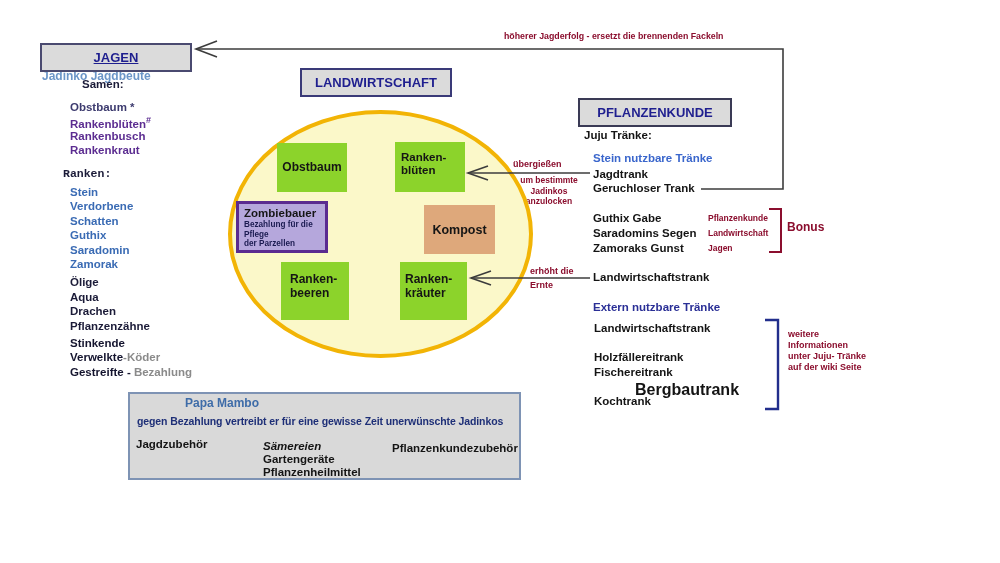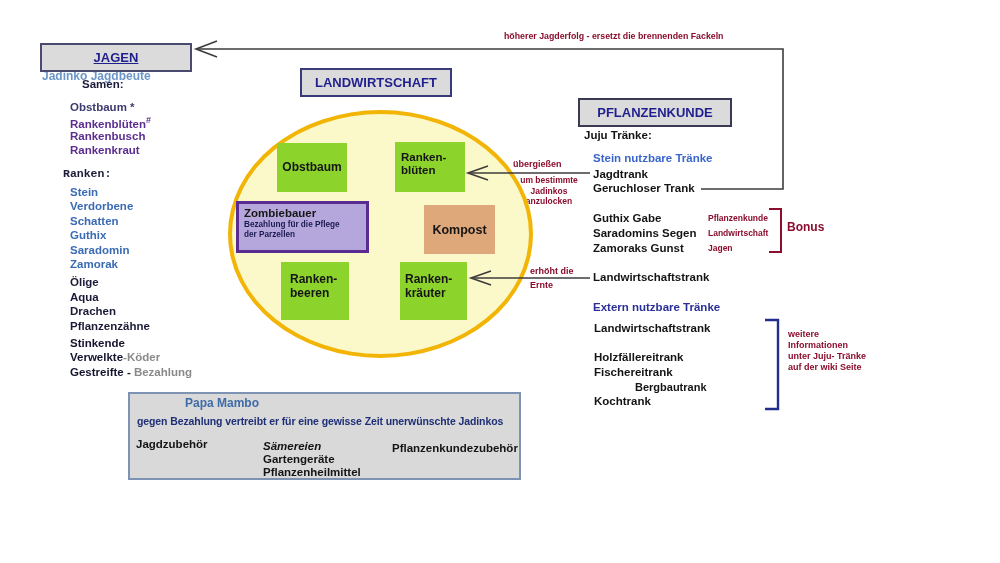--- a/index.html
+++ b/index.html
@@ -24,21 +24,21 @@
   .plot{
     position:absolute;z-index:3;background:#8cd32b;color:#151515;
     font-weight:bold;font-size:11.5px;line-height:13px;
   }
   .plot.center{display:flex;align-items:center;justify-content:center;}
   .kompost{
     position:absolute;z-index:3;background:#dea87b;color:#151515;
     font-weight:bold;font-size:12.5px;display:flex;align-items:center;justify-content:center;
   }
   .zombie{
-    position:absolute;left:236px;top:201px;width:133px;height:52px;z-index:3;
+    position:absolute;left:236px;top:201px;width:92px;height:52px;z-index:3;
     background:#b5a7dc;border:3px solid #5a2b90;box-sizing:border-box;padding:3px 5px;
   }
   .zombie .zt{font-weight:bold;font-size:11.5px;color:#161616;}
   .zombie .zd{font-weight:bold;font-size:8.2px;line-height:9.6px;color:#1a1a50;margin-top:1px;}
   
   .papabox{
     position:absolute;left:128px;top:392px;width:393px;height:88px;z-index:3;
     background:#d9d9d9;border:2px solid #7e93b4;box-sizing:border-box;
   }
   svg.overlay{position:absolute;left:0;top:0;z-index:2;pointer-events:none;}
@@ -147,21 +147,21 @@
   <div class="t maroon" style="left:708px;top:229px;font-size:8.5px;">Landwirtschaft</div>
   <div class="t maroon" style="left:708px;top:244px;font-size:8.5px;">Jagen</div>
   <div class="t maroon" style="left:787px;top:221px;font-size:12px;">Bonus</div>
 
   <div class="t" style="left:593px;top:271px;font-size:11.5px;color:#141414;">Landwirtschaftstrank</div>
 
   <div class="t" style="left:593px;top:301px;font-size:11.5px;color:#2a2f96;">Extern nutzbare Tränke</div>
   <div class="t" style="left:594px;top:322px;font-size:11.5px;color:#141414;">Landwirtschaftstrank</div>
   <div class="t" style="left:594px;top:351px;font-size:11.5px;color:#141414;">Holzfällereitrank</div>
   <div class="t" style="left:594px;top:366px;font-size:11.5px;color:#141414;">Fischereitrank</div>
-  <div class="t" style="left:594px;top:381px;font-size:11px;color:#141414;padding-left:41px;">Bergbautrank</div>
+  <div class="t" style="left:594px;top:381px;font-size:16px;color:#141414;padding-left:41px;">Bergbautrank</div>
   <div class="t" style="left:594px;top:395px;font-size:11.5px;color:#141414;">Kochtrank</div>
 
   <div class="t maroon" style="left:788px;top:329px;font-size:9px;">weitere</div>
   <div class="t maroon" style="left:788px;top:340px;font-size:9px;">Informationen</div>
   <div class="t maroon" style="left:788px;top:351px;font-size:9px;">unter Juju- Tränke</div>
   <div class="t maroon" style="left:788px;top:362px;font-size:9px;">auf der wiki Seite</div>
 
   <div class="papabox">
     <div class="t" style="left:7px;top:3px;font-size:12px;color:#3e6ca8;margin-left:48px;">Papa Mambo</div>
     <div class="t" style="left:7px;top:21px;font-size:10.5px;letter-spacing:-0.1px;color:#1e2f77;">gegen Bezahlung vertreibt er für eine gewisse Zeit unerwünschte Jadinkos</div>

